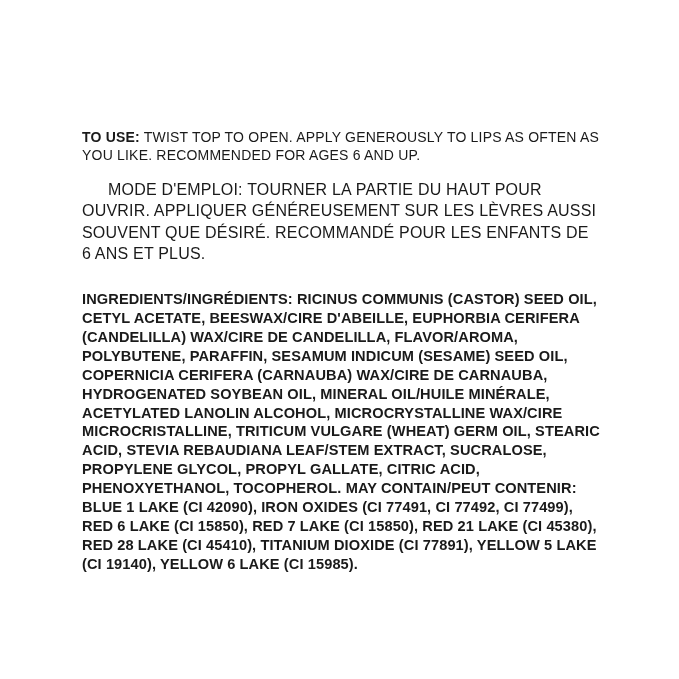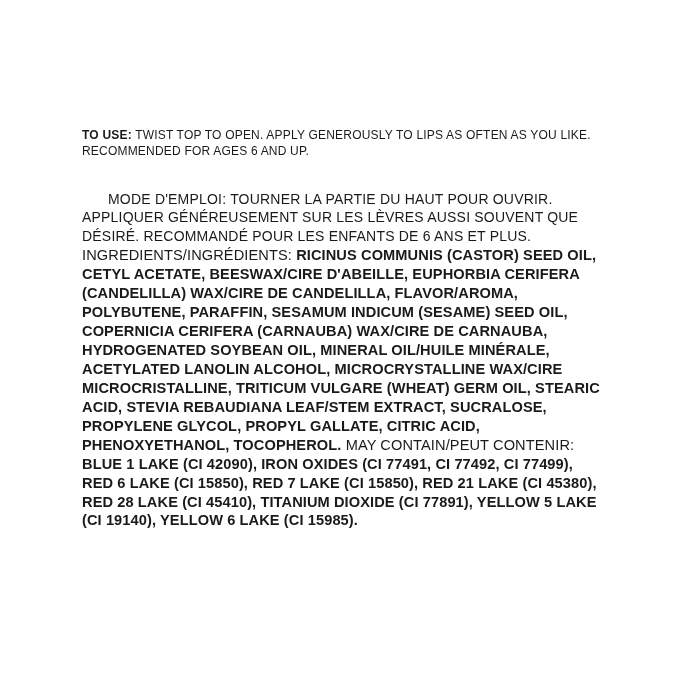--- a/index.html
+++ b/index.html
@@ -23,49 +23,49 @@
   .label-block {
     position: absolute;
     left: 82px;
     top: 128px;
     width: 520px;
   }
   .section {
     margin: 0;
   }
   .to-use {
-    font-size: 12px;
+    font-size: 14px;
     line-height: 1.32;
     letter-spacing: 0.2px;
-    margin-bottom: 30px;
+    margin-bottom: 14px;
   }
   .to-use .lead {
     font-weight: bold;
   }
   .to-use .body-text {
     display: inline;
   }
   .mode {
-    font-size: 14px;
+    font-size: 16px;
     line-height: 1.34;
     letter-spacing: 0.2px;
-    margin-bottom: 0;
+    margin-bottom: 25px;
     text-indent: 26px;
   }
   .ingredients {
     font-size: 14.6px;
     line-height: 1.30;
     letter-spacing: 0.1px;
     text-align: left;
   }
   .ingredients .lead {
-    font-weight: normal;
+    font-weight: bold;
   }
   .ingredients .may-contain {
-    font-weight: normal;
+    font-weight: bold;
   }
   .inline {
     display: inline;
     font-weight: bold;
   }
 </style>
 </head>
 <body>
 
 <div class="page">

